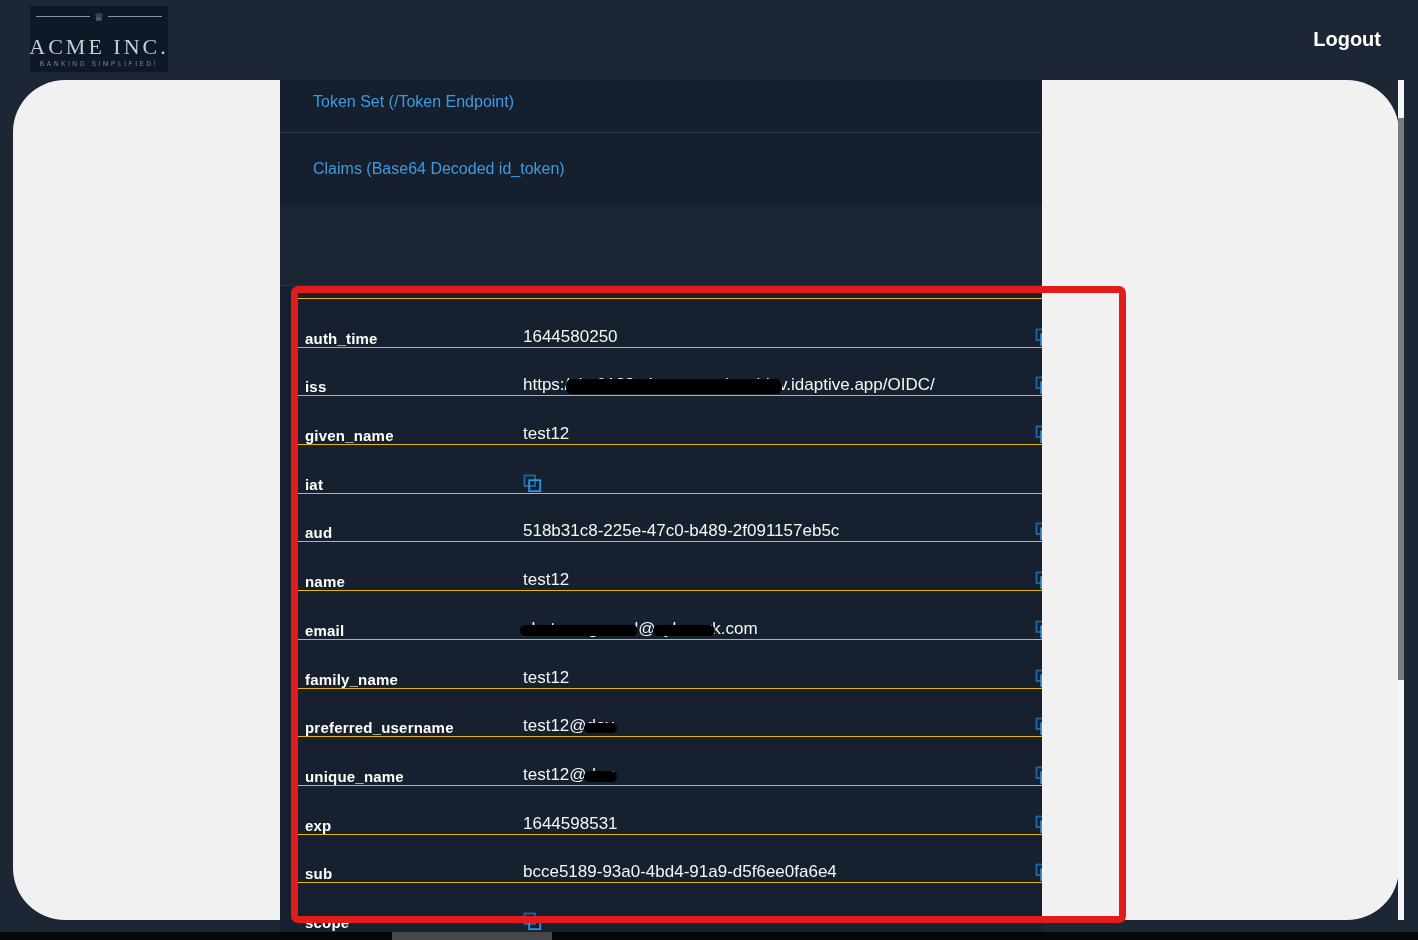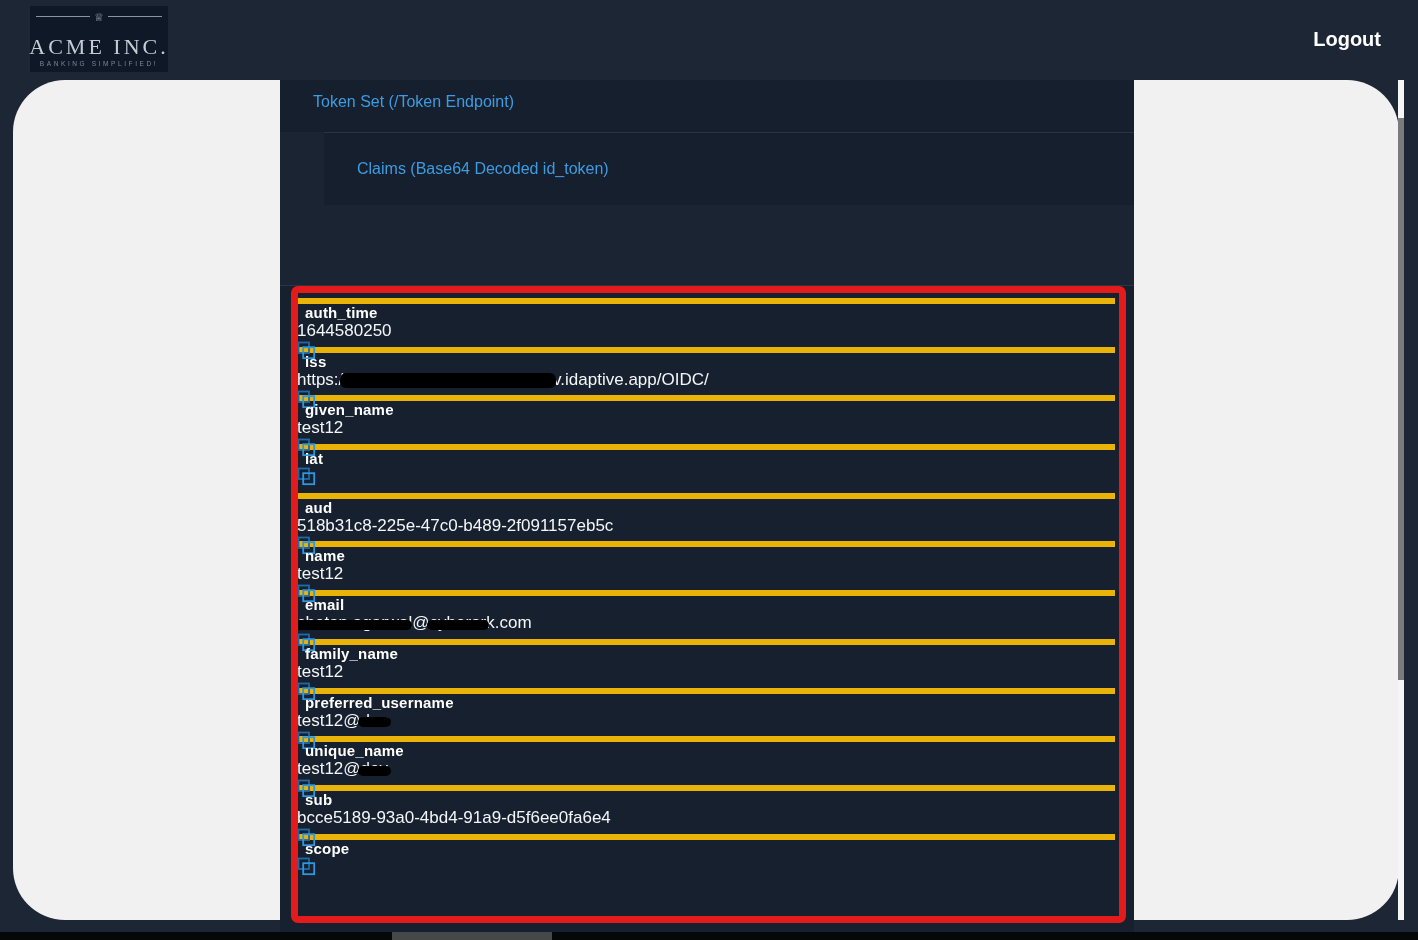--- a/index.html
+++ b/index.html
@@ -62,44 +62,44 @@
     position:absolute; left:0; top:932px; width:1418px; height:8px;
     background:#060709; z-index:40;
   }
   .h-thumb {
     position:absolute; left:392px; top:0; width:160px; height:8px;
     background:#454749;
   }
 
   
   .panel {
-    position:absolute; left:280px; top:0; width:854px; height:932px;
+    position:absolute; left:280px; top:0; width:762px; height:932px;
     background:#1a2433; z-index:10; overflow:hidden;
   }
   .panel-title {
     height:70px; display:flex; align-items:center; justify-content:center;
     font-size:27px; font-weight:bold; color:#ffffff; letter-spacing:0.2px;
     padding-top:14px;
   }
   .section-row {
     height:62px; background:#151f2d; border-top:1px solid #2a3445;
     display:flex; align-items:center; padding-left:33px;
     font-size:16px; color:#3f9be0; cursor:pointer;
   }
-  .section-row.tall { height:73px;margin-left:44px; }
+  .section-row.tall { height:73px; }
 
   
   .claims-area {
     position:absolute; left:0; top:285px; width:854px; height:647px;
     background:#16202e; border-top:1px solid #2a3445;
   }
   .claims-table { margin:12px 19px 0 17px; }
   .claim-row {
-    height:48.7px; border-top:6px solid #eab308;
-    display:flex; align-items:flex-start;flex-direction:column;
+    height:48.7px; border-top:1px solid #eab308;
+    display:flex; align-items:flex-end;
   }
   .claim-key {
     width:226px; padding-left:8px; font-size:15px; font-weight:bold;
     color:#ffffff; letter-spacing:0.2px;
   }
   .claim-value { flex:1; font-size:17px; color:#f4f6f8; white-space:nowrap; }
   .copy-btn {
     width:19px; height:19px; margin-right:61px; cursor:pointer;
     flex:0 0 auto; display:flex; align-items:center; justify-content:center;
   }
@@ -245,20 +245,30 @@
           <div class="claim-key">unique_name</div>
           <div class="claim-value"><span>test12@</span><span class="redact redact-strike">dev</span></div>
           <div class="copy-btn">
             <svg width="19" height="19" viewBox="0 0 19 19">
               <rect x="1.5" y="1.5" width="10.5" height="10.5" fill="none" stroke="#1d6aaa" stroke-width="1.8"></rect>
               <rect x="6.2" y="6.2" width="11" height="11" fill="none" stroke="#2f96e0" stroke-width="1.8"></rect>
             </svg>
           </div>
         </div>
         <div class="claim-row">
+          <div class="claim-key">exp</div>
+          <div class="claim-value"><span>1644598531</span></div>
+          <div class="copy-btn">
+            <svg width="19" height="19" viewBox="0 0 19 19">
+              <rect x="1.5" y="1.5" width="10.5" height="10.5" fill="none" stroke="#1d6aaa" stroke-width="1.8"></rect>
+              <rect x="6.2" y="6.2" width="11" height="11" fill="none" stroke="#2f96e0" stroke-width="1.8"></rect>
+            </svg>
+          </div>
+        </div>
+        <div class="claim-row">
           <div class="claim-key">sub</div>
           <div class="claim-value"><span>bcce5189-93a0-4bd4-91a9-d5f6ee0fa6e4</span></div>
           <div class="copy-btn">
             <svg width="19" height="19" viewBox="0 0 19 19">
               <rect x="1.5" y="1.5" width="10.5" height="10.5" fill="none" stroke="#1d6aaa" stroke-width="1.8"></rect>
               <rect x="6.2" y="6.2" width="11" height="11" fill="none" stroke="#2f96e0" stroke-width="1.8"></rect>
             </svg>
           </div>
         </div>
         <div class="claim-row">

